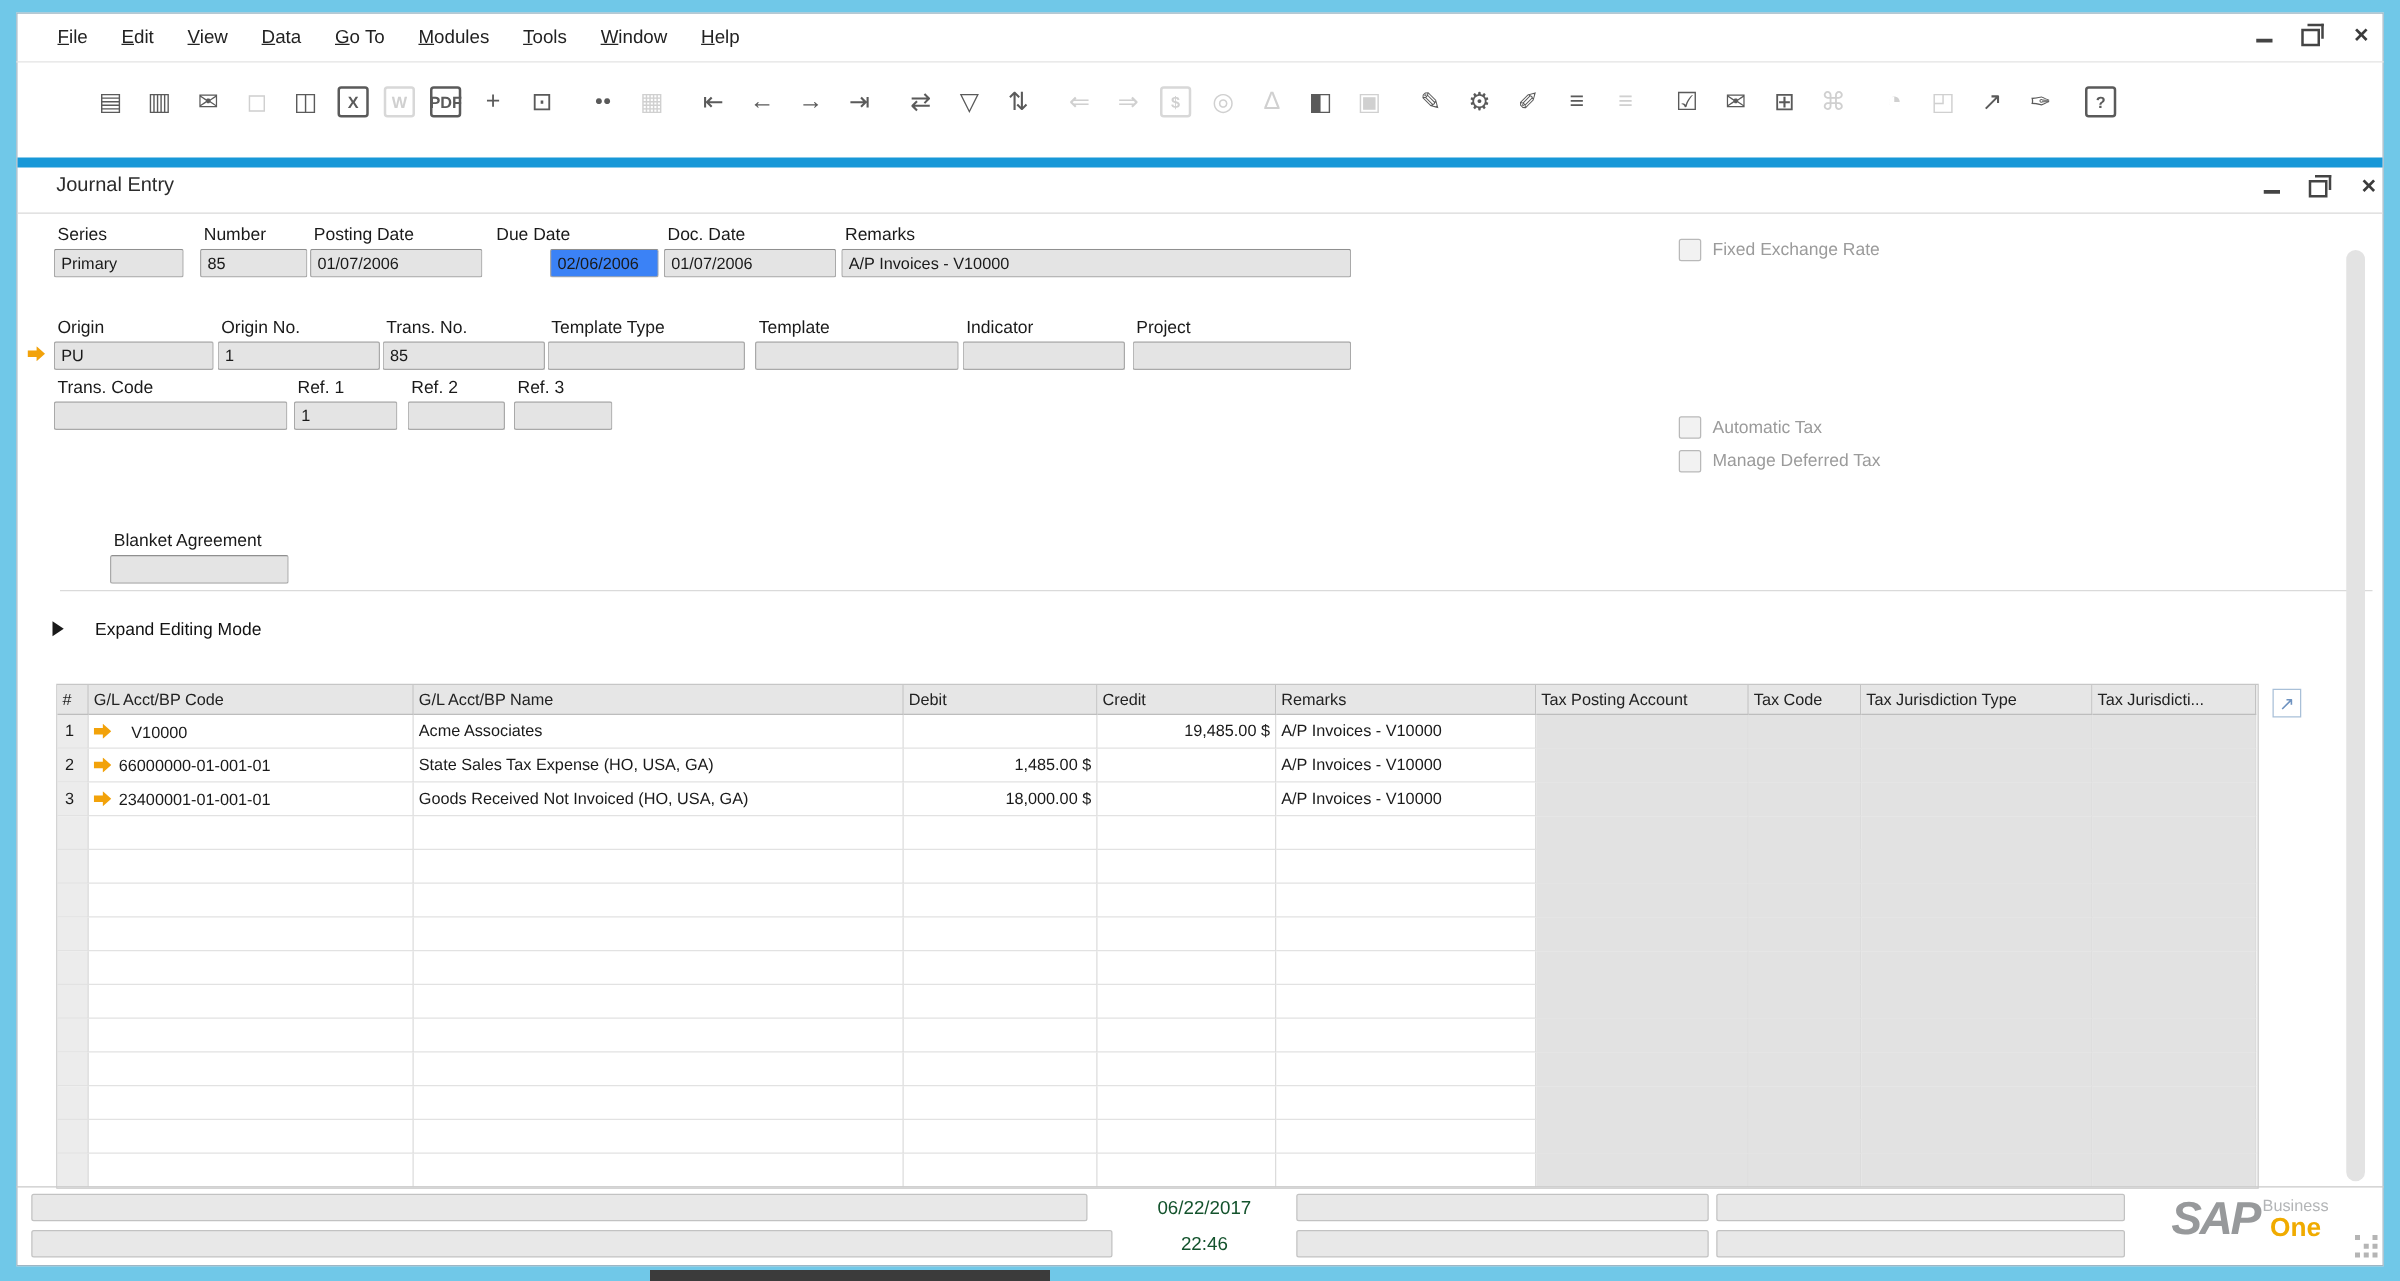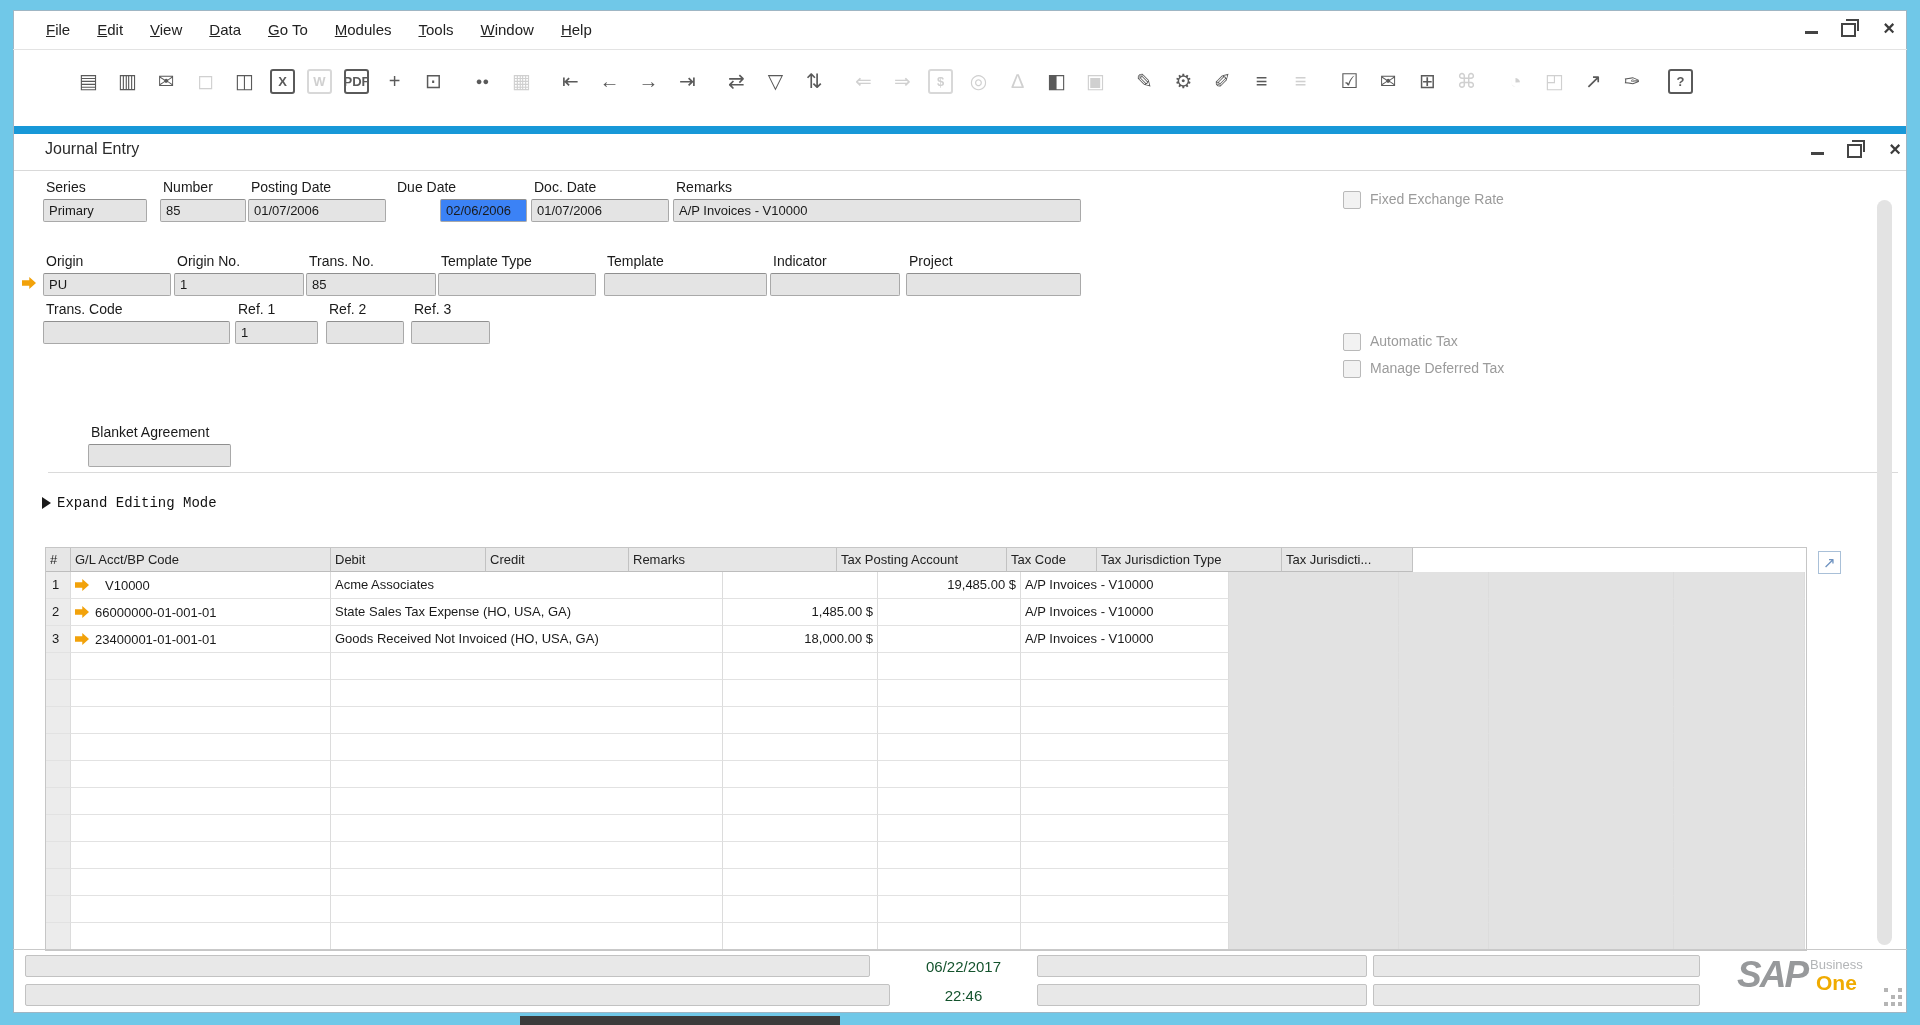--- a/index.html
+++ b/index.html
@@ -37,21 +37,21 @@
   .fld{position:absolute;}
   .flabel{font-size:14px;color:#1a1a1a;padding-left:3px;height:18px;margin-bottom:2px;white-space:nowrap;}
   .fbox{height:23px;box-sizing:border-box;border:1px solid #a9a9a9;border-top-color:#8f8f8f;border-radius:2px;font-size:13px;line-height:21px;padding-left:5px;overflow:hidden;white-space:nowrap;}
   .fbox.ro{background:#e4e4e4;}
   .fbox.ed{background:#3b82f6;margin-left:46px;}
   .link-arrow{display:inline-block;width:14px;height:12px;background:var(--link-orange,#f2a20a);clip-path:polygon(0 28%,52% 28%,52% 0,100% 50%,52% 100%,52% 72%,0 72%);filter:drop-shadow(0 0 1px #a87200);}
   .cb{position:absolute;display:flex;align-items:flex-start;gap:9px;}
   .cb-box{width:16px;height:16px;border:1px solid #b9b9b9;background:#f2f2f2;border-radius:2px;}
   .cb-label{font-size:14px;color:#9b9b9b;white-space:nowrap;}
   .form-divider{left:48px;top:472px;width:1850px;height:1px;background:#dadada;}
-  .expand-mode{left:42px;top:495px;display:flex;align-items:center;gap:6px;font-family:Liberation Mono, monospace;}
+  .expand-mode{left:42px;top:495px;display:flex;align-items:center;gap:25px;}
   .tri{width:0;height:0;border-left:9px solid #1a1a1a;border-top:6px solid transparent;border-bottom:6px solid transparent;}
   .em-text{font-size:14px;color:#111;}
   
   .grid{left:45px;top:547px;width:1762px;border:1px solid #c6c6c6;box-sizing:border-box;background:#fff;}
   .trow{display:flex;height:27px;}
   .trow.head{height:24px;}
   .tcell{box-sizing:border-box;border-right:1px solid #dcdcdc;border-bottom:1px solid #e2e2e2;font-size:13px;line-height:26px;padding:0 4px;overflow:hidden;white-space:nowrap;}
   .head .tcell{background:#e6e6e6;border-right:1px solid #c2c2c2;border-bottom:1px solid #bdbdbd;line-height:23px;color:#222;}
   .tcell.numc{background:#ececec;text-align:left;padding-left:6px;}
   .tcell.gray{background:#e2e2e2;}
@@ -272,20 +272,21 @@
 
   <div class="abs expand-mode">
     <span class="tri"></span>
     <span class="em-text">Expand Editing Mode</span>
   </div>
 
   <div class="abs grid">
       <div class="trow head">
         <div class="tcell" style="width: 25px; flex: 0 0 25px;">#</div>
         <div class="tcell" style="width: 260px; flex: 0 0 260px;">G/L Acct/BP Code</div>
+        <div class="tcell" style="width: 392px; flex: 0 0 392px;">G/L Acct/BP Name</div>
         <div class="tcell" style="width: 155px; flex: 0 0 155px;">Debit</div>
         <div class="tcell" style="width: 143px; flex: 0 0 143px;">Credit</div>
         <div class="tcell" style="width: 208px; flex: 0 0 208px;">Remarks</div>
         <div class="tcell" style="width: 170px; flex: 0 0 170px;">Tax Posting Account</div>
         <div class="tcell" style="width: 90px; flex: 0 0 90px;">Tax Code</div>
         <div class="tcell" style="width: 185px; flex: 0 0 185px;">Tax Jurisdiction Type</div>
         <div class="tcell" style="width: 131px; flex: 0 0 131px;">Tax Jurisdicti...</div>
       </div>
       <div class="trow">
         <div class="tcell numc" style="width: 25px; flex: 0 0 25px;">1</div>

